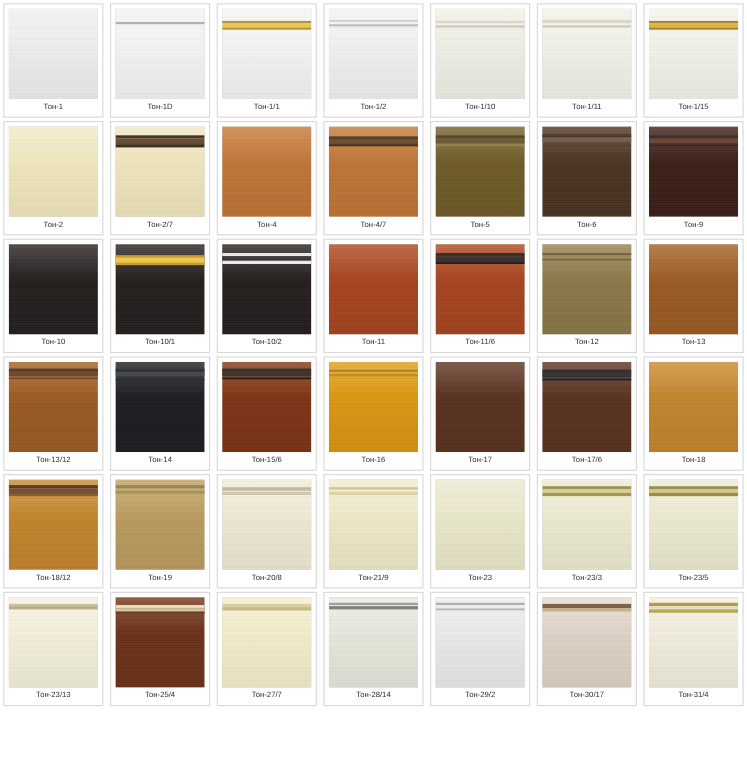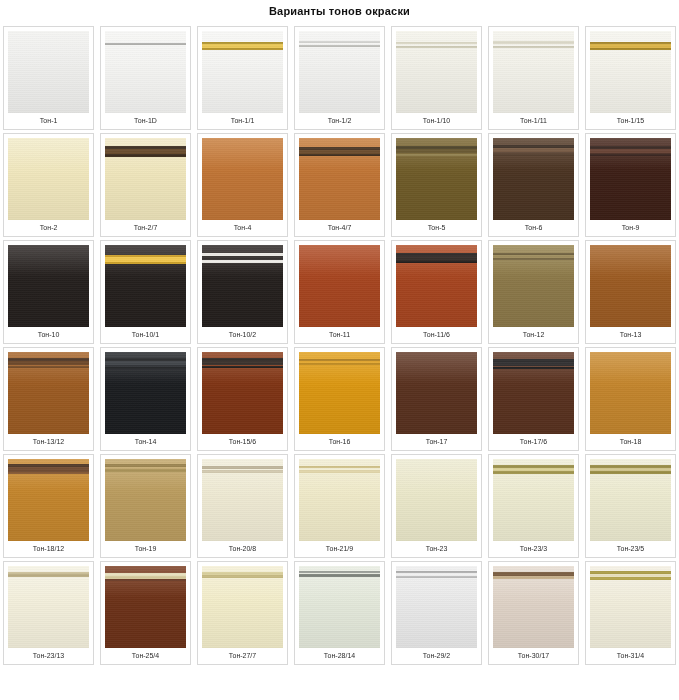--- a/index.html
+++ b/index.html
@@ -75,21 +75,20 @@
     padding:3px 0 3px 0;
     white-space:nowrap;
     width:100%;
   }
 </style>
 </head>
 <body style="background: rgb(255, 255, 255);">
 
 <div id="page">
 
-  <h1 class="page-title">Варианты тонов окраски</h1>
 
   <div class="grid" id="grid">
       <div class="cell">
         <div class="card">
           <div class="swatch">
             <div class="base" style="background: linear-gradient(rgb(242, 242, 240) 0%, rgb(238, 238, 236) 45%, rgb(238, 238, 236) 100%);"></div>
             <div class="grain"></div>
             <div class="sheen"></div>
           </div>
           <div class="caption">Тон-1</div>

